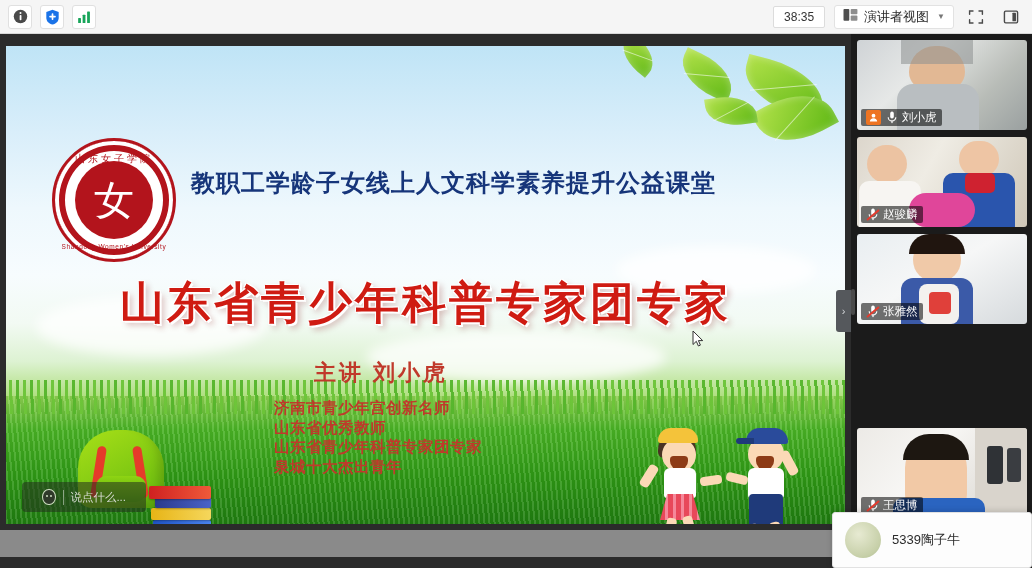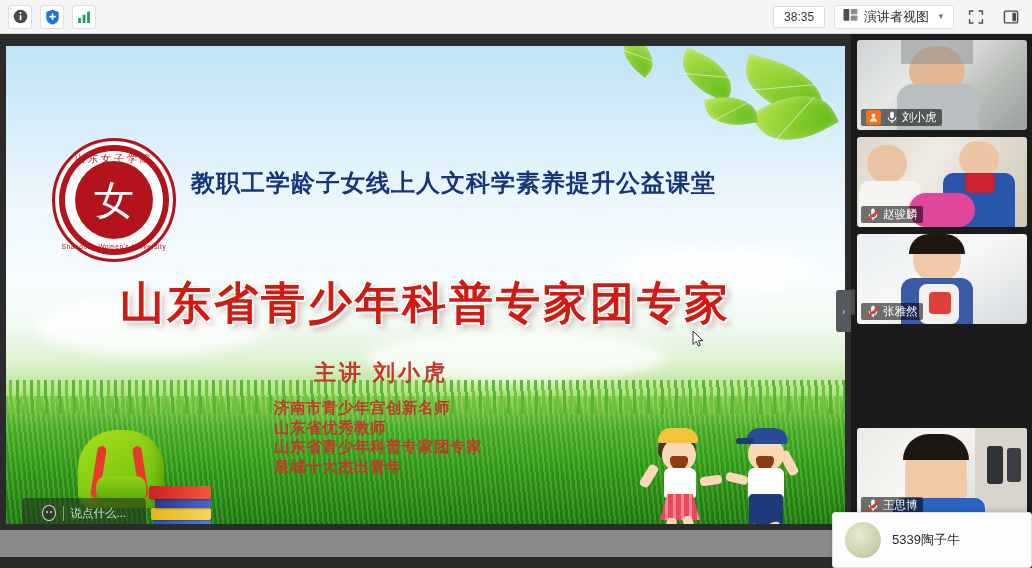--- a/index.html
+++ b/index.html
@@ -151,21 +151,21 @@
     box-shadow: inset -6px -8px 10px rgba(0,0,0,.15);
   }
   .bp-strap { position:absolute; width:9px; height:52px; background:#e53b2a; border-radius:5px; }
   .bp-pocket{ position:absolute; left:18px; bottom:6px; width:50px; height:26px;
               background:linear-gradient(180deg,#8ed413,#56a80b); border-radius:10px; }
   .books { position:absolute; left:143px; top:440px; width:64px; height:50px; }
   .book { position:absolute; border-radius:2px; box-shadow:0 1px 2px rgba(0,0,0,.3); }
 
   
   .chatbar {
-    position:absolute; left:16px; top:452px; width:124px; height:30px;
+    position:absolute; left:16px; top:436px; width:124px; height:30px;
     background:rgba(35,45,30,.55); border-radius:4px;
     display:flex; align-items:center; gap:7px; padding:0 20px;
   }
   .chat-emoji {
     width:16px; height:16px; border-radius:50%;
     background:#2f3a2a; border:1.5px solid #cfe0c2; position:relative;
   }
   .chat-emoji:before{content:"";position:absolute;left:3px;top:4.5px;width:2px;height:2px;border-radius:50%;background:#cfe0c2;}
   .chat-emoji:after {content:"";position:absolute;right:3px;top:4.5px;width:2px;height:2px;border-radius:50%;background:#cfe0c2;}
   .chat-ph { font-size:11.5px; color:#d8dcd3; white-space:nowrap; }

